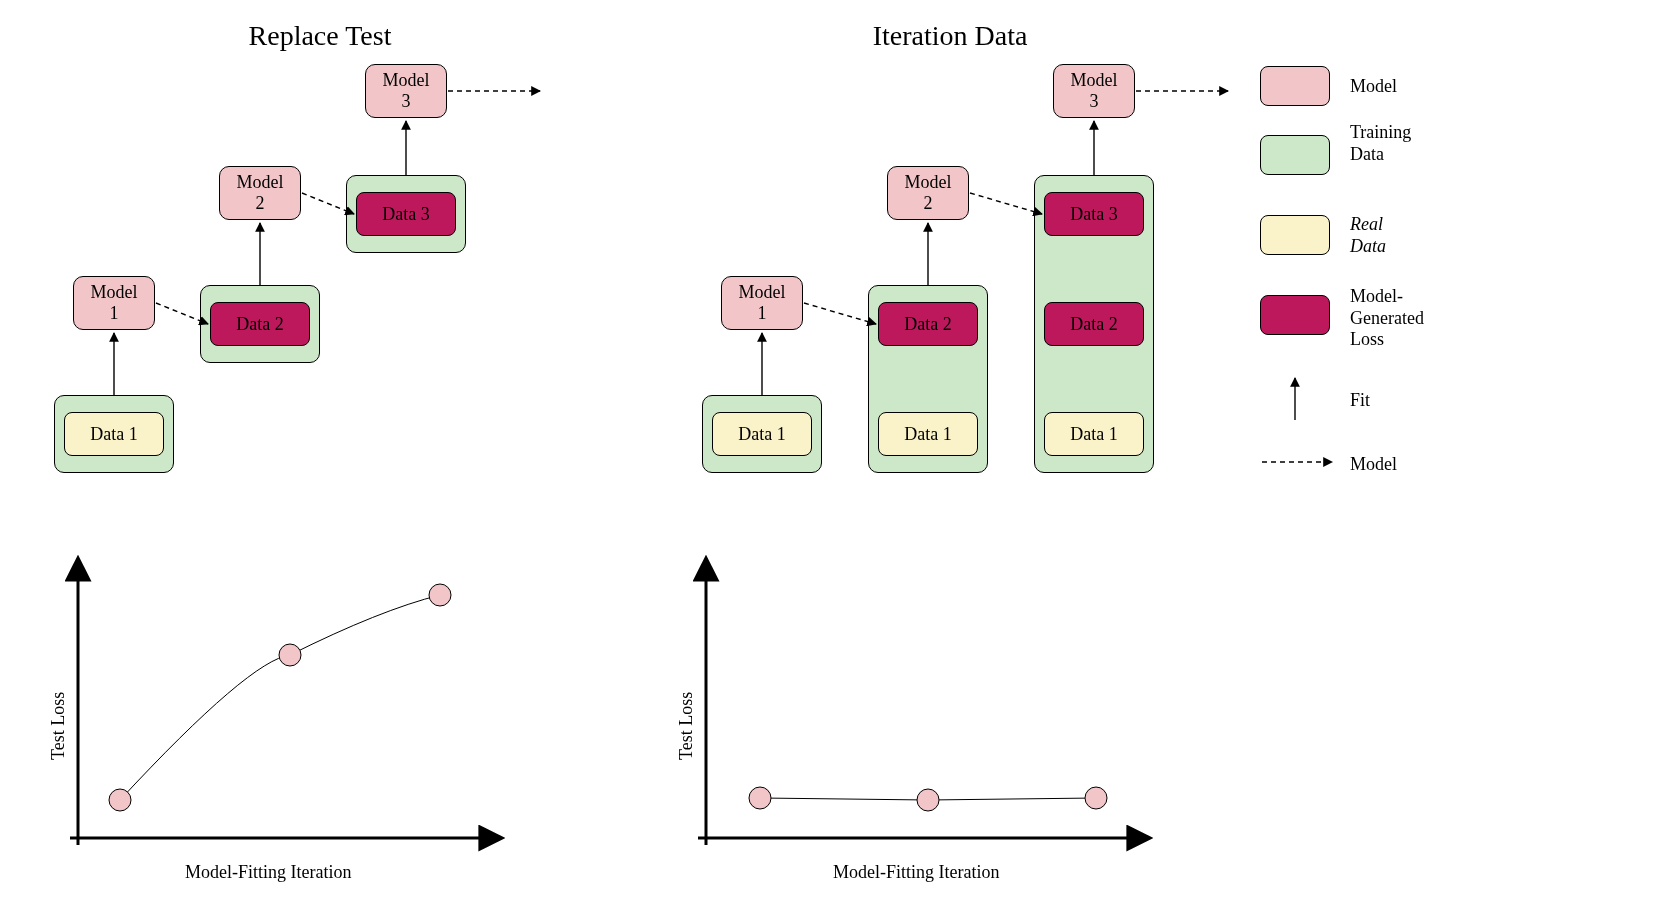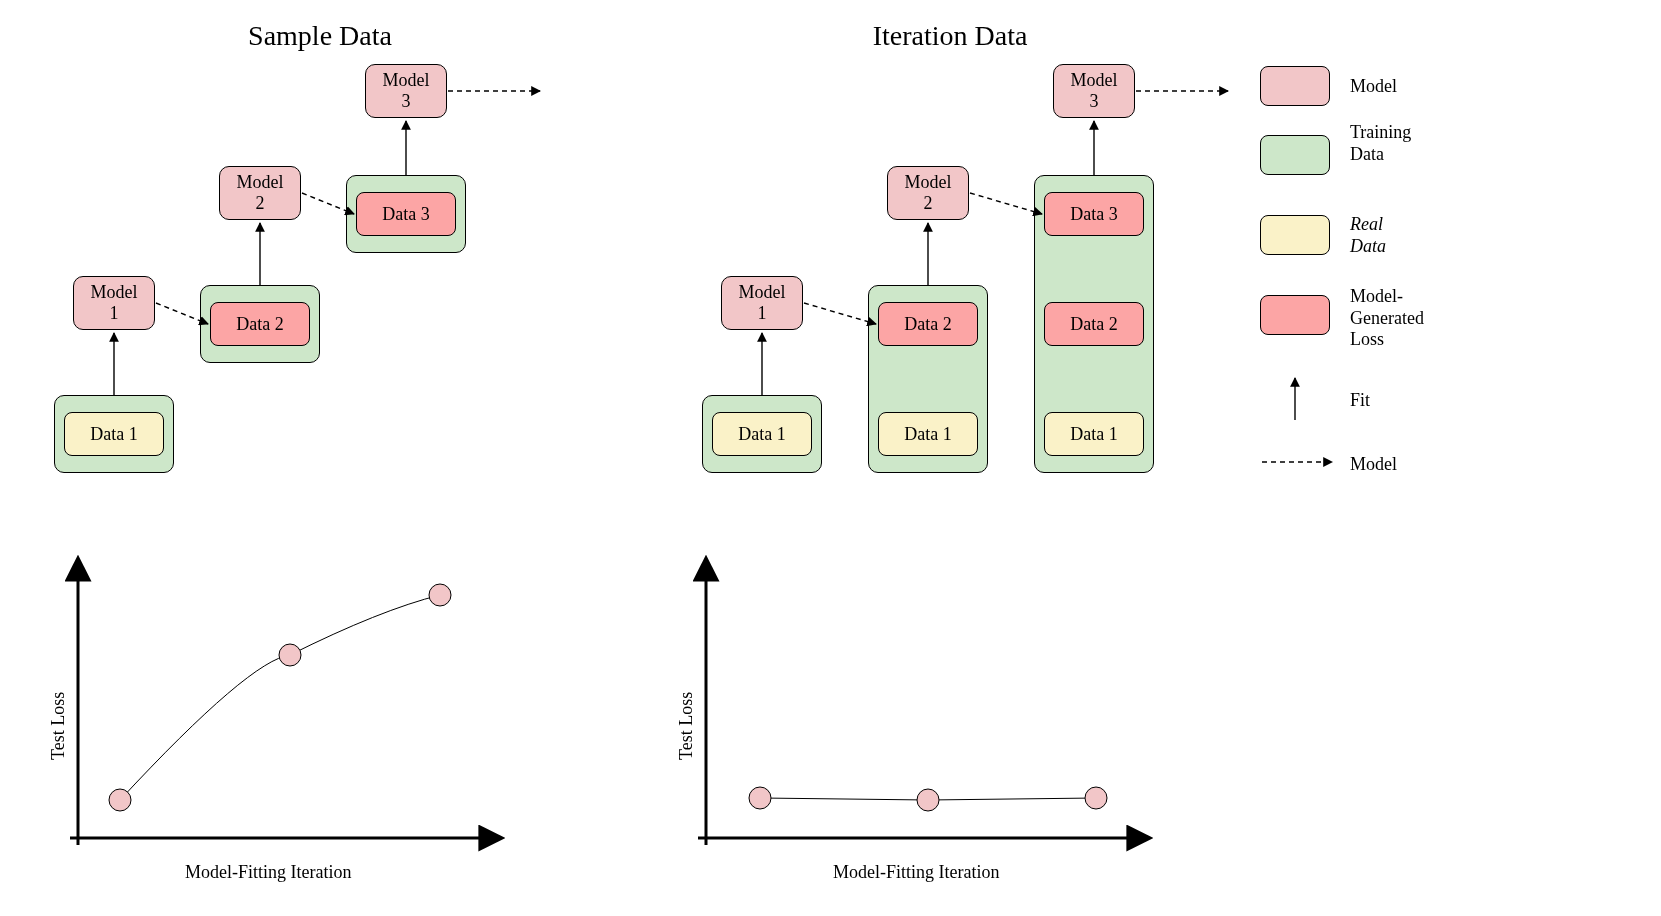--- a/index.html
+++ b/index.html
@@ -28,21 +28,21 @@
     align-items: center;
     justify-content: center;
     text-align: center;
     font-size: 18px;
     line-height: 1.15;
     box-sizing: border-box;
   }
   .box-model { background: #f2c6c8; }
   .box-train { background: #cde7c9; }
   .box-real  { background: #faf2c8; }
-  .box-gen   { background: #fca5a5; }
+  .box-gen   { background: #be185d; }
   .box-inner {
     position: absolute;
     border: 1px solid #000;
     border-radius: 8px;
     display: flex;
     align-items: center;
     justify-content: center;
     text-align: center;
     font-size: 18px;
     box-sizing: border-box;
@@ -69,21 +69,21 @@
     left: 0;
     top: 0;
     pointer-events: none;
   }
 </style>
 </head>
 <body>
 
 <div class="page">
 
-  <div class="panel-title" style="left:170px; top:20px;">Sample Data</div>
+  <div class="panel-title" style="left:170px; top:20px;">Replace Test</div>
   <div class="panel-title" style="left:800px; top:20px;">Iteration Data</div>
 
   <div class="box box-train" style="left:54px; top:395px; width:120px; height:78px;"></div>
   <div class="box-inner box-real" style="left:64px; top:412px; width:100px; height:44px;">Data 1</div>
 
   <div class="box box-model" style="left:73px; top:276px; width:82px; height:54px; white-space:pre-line;">Model
 1</div>
 
   <div class="box box-train" style="left:200px; top:285px; width:120px; height:78px;"></div>
   <div class="box-inner box-gen" style="left:210px; top:302px; width:100px; height:44px;">Data 2</div>

